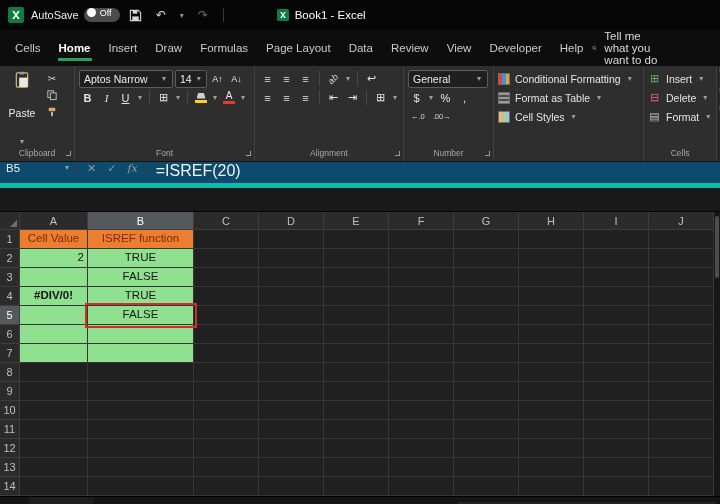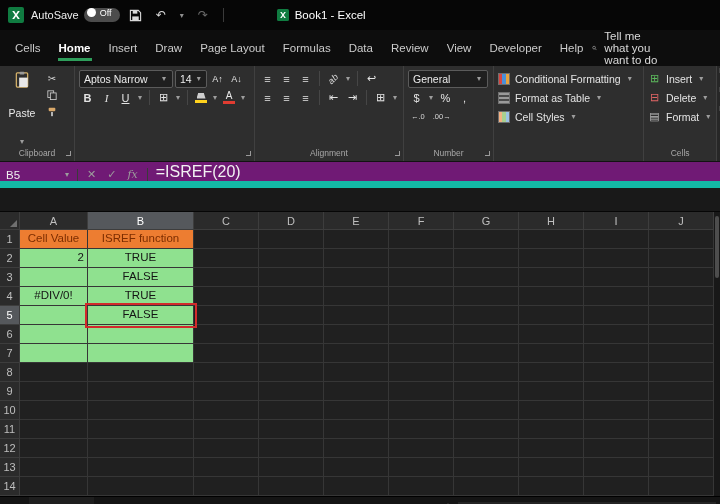--- a/index.html
+++ b/index.html
@@ -61,21 +61,21 @@
   .sicon{width:12px;height:12px;border:1px solid #6f6f6f;flex:0 0 auto}
   .sicon.cf{background:linear-gradient(90deg,#d64541 0 34%,#4a90d9 34% 67%,#e8a33d 67%)}
   .sicon.tbl{background:repeating-linear-gradient(0deg,#9a9a9a 0 2px,#4b4b4b 2px 4px)}
   .sicon.cst{background:linear-gradient(90deg,#f4b183 0 34%,#a9d08e 34% 67%,#9dc3e6 67%)}
   .cellico{font-size:11px;width:13px;text-align:center}
   .green-ico{color:#5cb85c}.red-ico{color:#e06666}.gray-ico{color:#bdbdbd}
   .sliver{flex:0 0 8px;border-right:none;background:#272727;padding:2px 1px;display:flex;flex-direction:column;gap:14px;align-items:center}
   .sq{width:5px;height:5px;background:#454545;display:block}
 
   
-  .fbar{flex:0 0 26px;background:#701a75;border-bottom:7px solid #14b8a6;display:flex;align-items:flex-end;font-size:11.5px}
+  .fbar{flex:0 0 26px;background:#0c4a6e;border-bottom:5px solid #14b8a6;display:flex;align-items:flex-start;font-size:11.5px}
   .namebox{width:78px;padding:0 6px;display:flex;align-items:center;justify-content:space-between;color:#eee;border-right:1px solid #3a3a3a}
   .fb-icons{display:flex;align-items:center;gap:11px;padding:0 9px;color:#9c9c9c;border-right:1px solid #3a3a3a;font-size:11px}
   .fxi{font-family:"DejaVu Serif",serif;font-style:italic}
   .fb-input{display:flex;align-items:center;padding:0 8px;color:#f2f2f2;font-size:16px;flex:1}
   .fspacer{flex:0 0 24px;background:#191919;border-bottom:1px solid #060606}
 
   
   .sheet-area{flex:0 0 284px;display:flex;background:#1d1d1d;overflow:hidden}
   #grid{display:grid;grid-template-columns:20px 68px 106px repeat(8,65px);grid-template-rows:18px repeat(14,19px);width:714px;flex:0 0 auto}
   .gh{background:#2b2b2b;border-right:1px solid #3d3d3d;border-bottom:1px solid #3d3d3d;color:#bfbfbf;font-size:11px;display:flex;align-items:center;justify-content:center;position:relative;cursor:default}
@@ -144,22 +144,22 @@
       <span>Book1 - Excel</span>
     </div>
   </div>
 
   <div class="tabrow">
     <div id="tabs" style="display:flex">
         <div class="tab">Cells</div>
         <div class="tab active">Home</div>
         <div class="tab">Insert</div>
         <div class="tab">Draw</div>
+        <div class="tab">Formulas</div>
         <div class="tab">Page Layout</div>
-        <div class="tab">Formulas</div>
         <div class="tab">Data</div>
         <div class="tab">Review</div>
         <div class="tab">View</div>
         <div class="tab">Developer</div>
         <div class="tab">Help</div>
       </div>
     <div class="search">
       <svg viewBox="0 0 14 14" width="12" height="12">
           <circle cx="6" cy="6" r="4" fill="none" stroke="#d8d8d8" stroke-width="1.4"></circle>
           <line x1="9" y1="9" x2="13" y2="13" stroke="#d8d8d8" stroke-width="1.4"></line>
@@ -227,20 +227,21 @@
           <span class="bucket"></span>
           <i class="bar bar-fill"></i>
         </span>
         <span class="dd">▾</span>
         <span class="chip">
           <span class="glyphA">A</span>
           <i class="bar bar-font"></i>
         </span>
         <span class="dd">▾</span>
       </div>
+      <div class="grp-label"><span>Font</span></div>
       <span class="launcher"></span>
     </div>
 
     <div class="grp" style="flex-basis:145px">
       <div class="rrow">
         <span class="rbtn">≡</span>
         <span class="rbtn">≡</span>
         <span class="rbtn">≡</span>
         <span class="vline"></span>
         <span class="rbtn">
@@ -388,21 +389,21 @@
         <div class="cell" style="background: rgb(143, 225, 143); color: rgb(20, 20, 20); text-align: center;">FALSE</div>
         <div class="cell"></div>
         <div class="cell"></div>
         <div class="cell"></div>
         <div class="cell"></div>
         <div class="cell"></div>
         <div class="cell"></div>
         <div class="cell"></div>
         <div class="cell"></div>
         <div class="gh rh">4</div>
-        <div class="cell" style="background: rgb(143, 225, 143); color: rgb(20, 20, 20); text-align: center;">#DIV/0!</div>
+        <div class="cell" style="background: rgb(143, 225, 143); color: rgb(20, 20, 20); text-align: center; font-weight: bold;">#DIV/0!</div>
         <div class="cell" style="background: rgb(143, 225, 143); color: rgb(20, 20, 20); text-align: center;">TRUE</div>
         <div class="cell"></div>
         <div class="cell"></div>
         <div class="cell"></div>
         <div class="cell"></div>
         <div class="cell"></div>
         <div class="cell"></div>
         <div class="cell"></div>
         <div class="cell"></div>
         <div class="gh rh sel">5</div>

